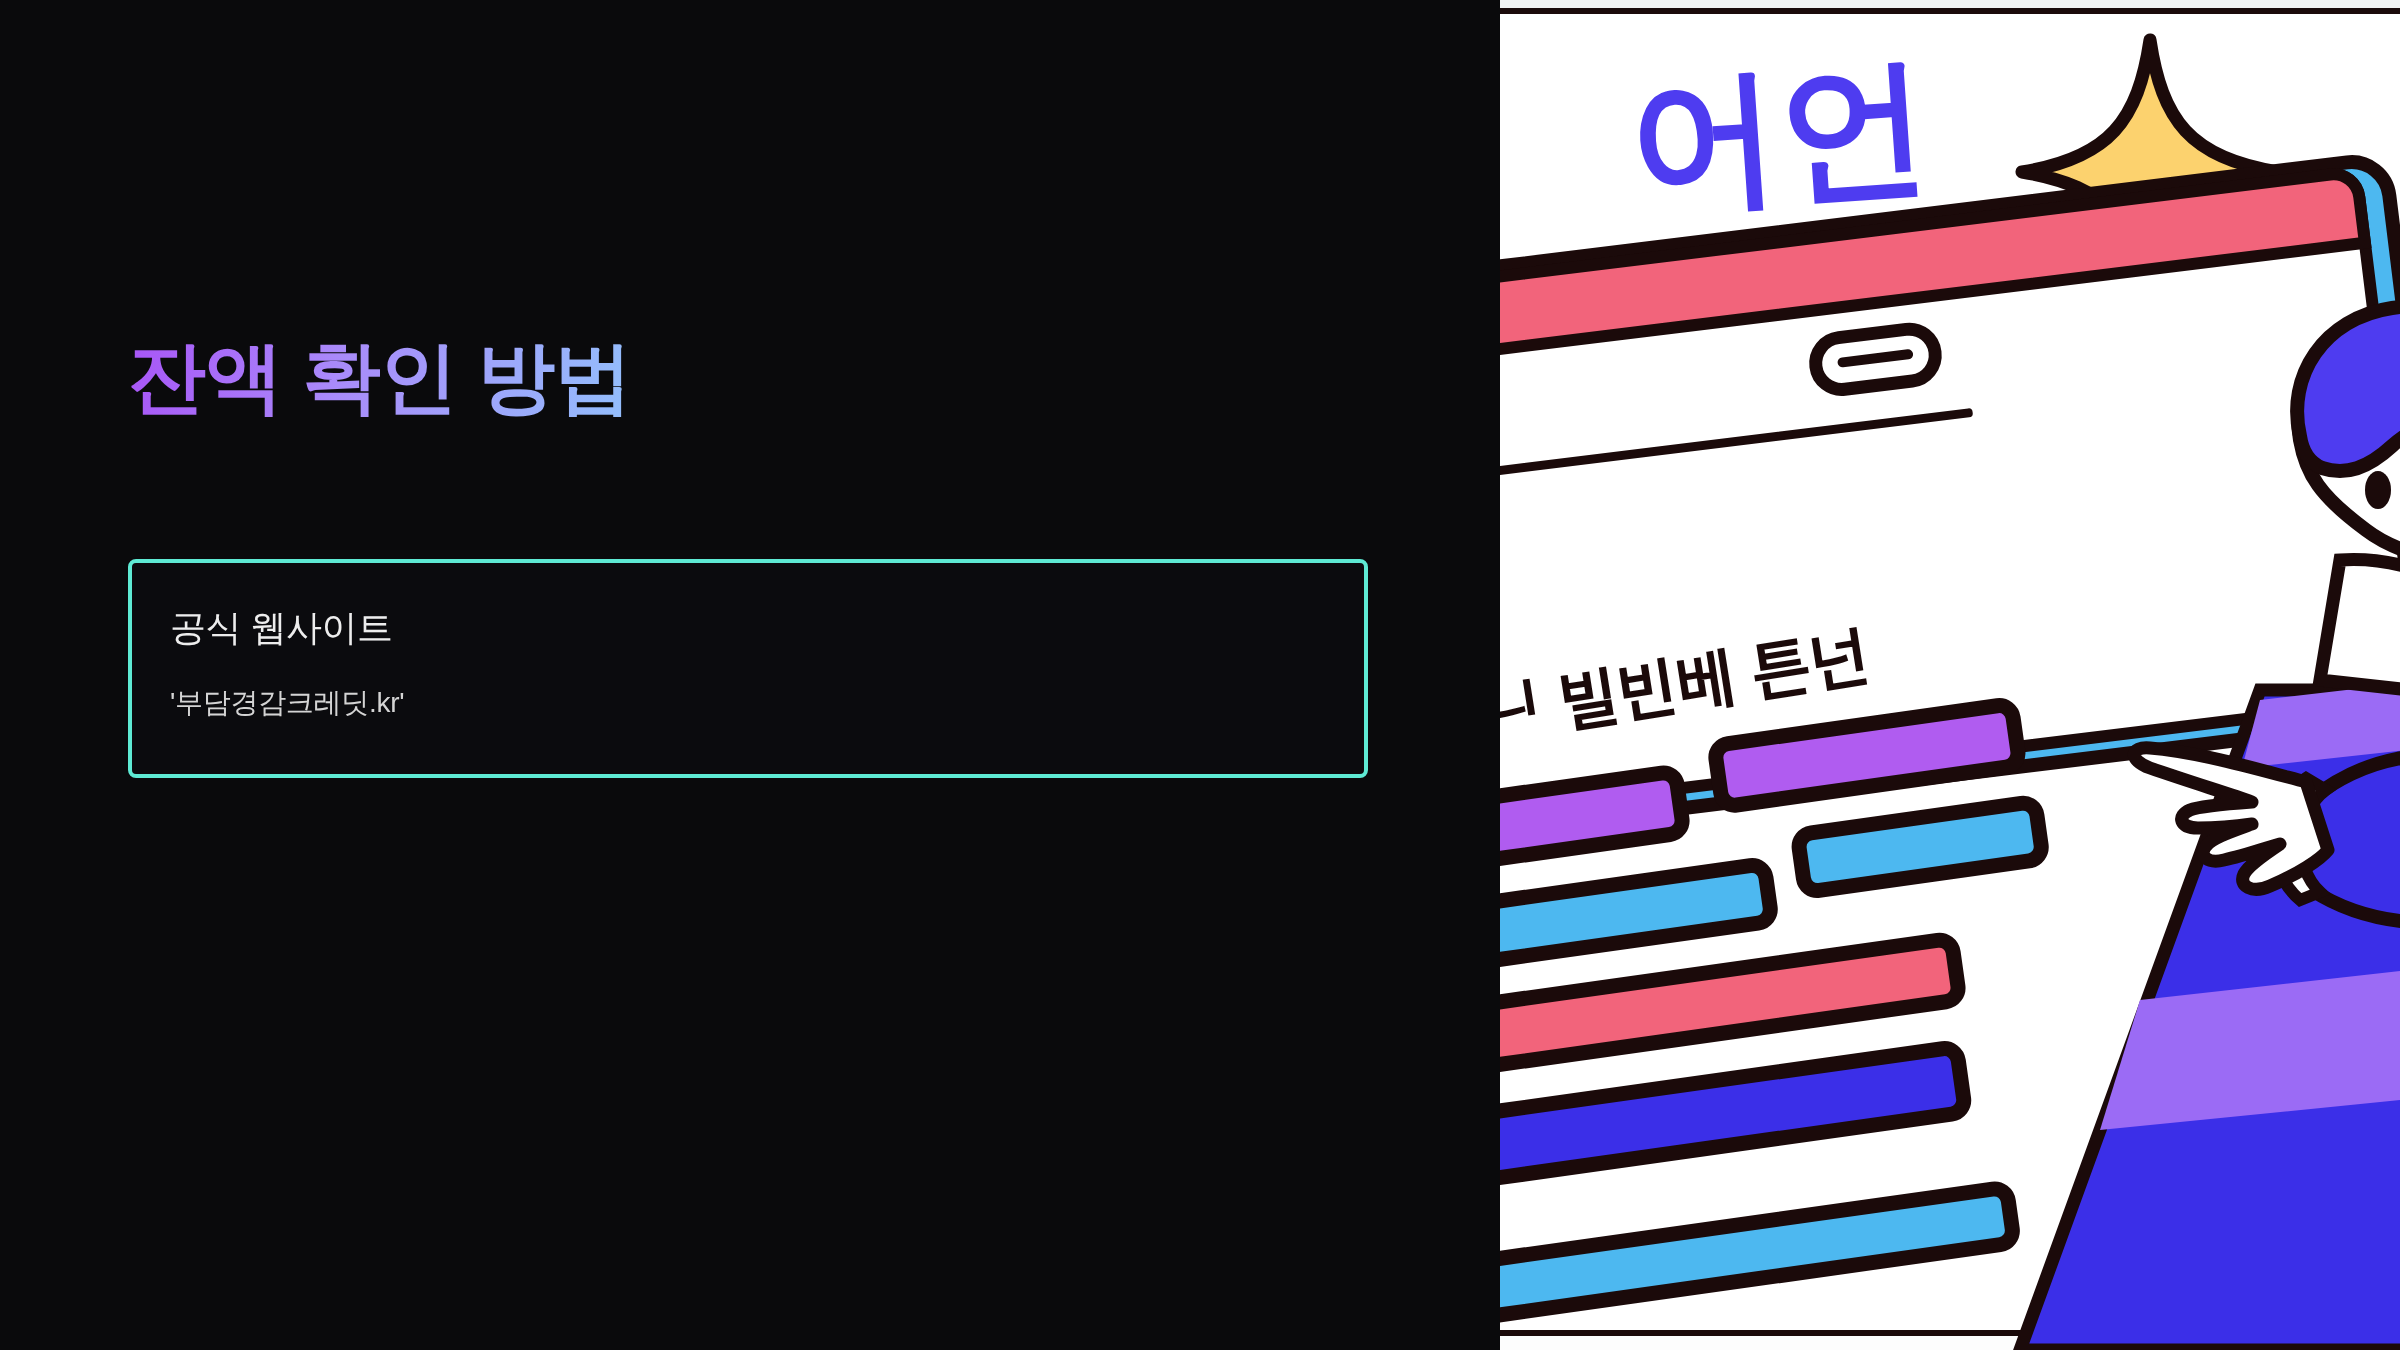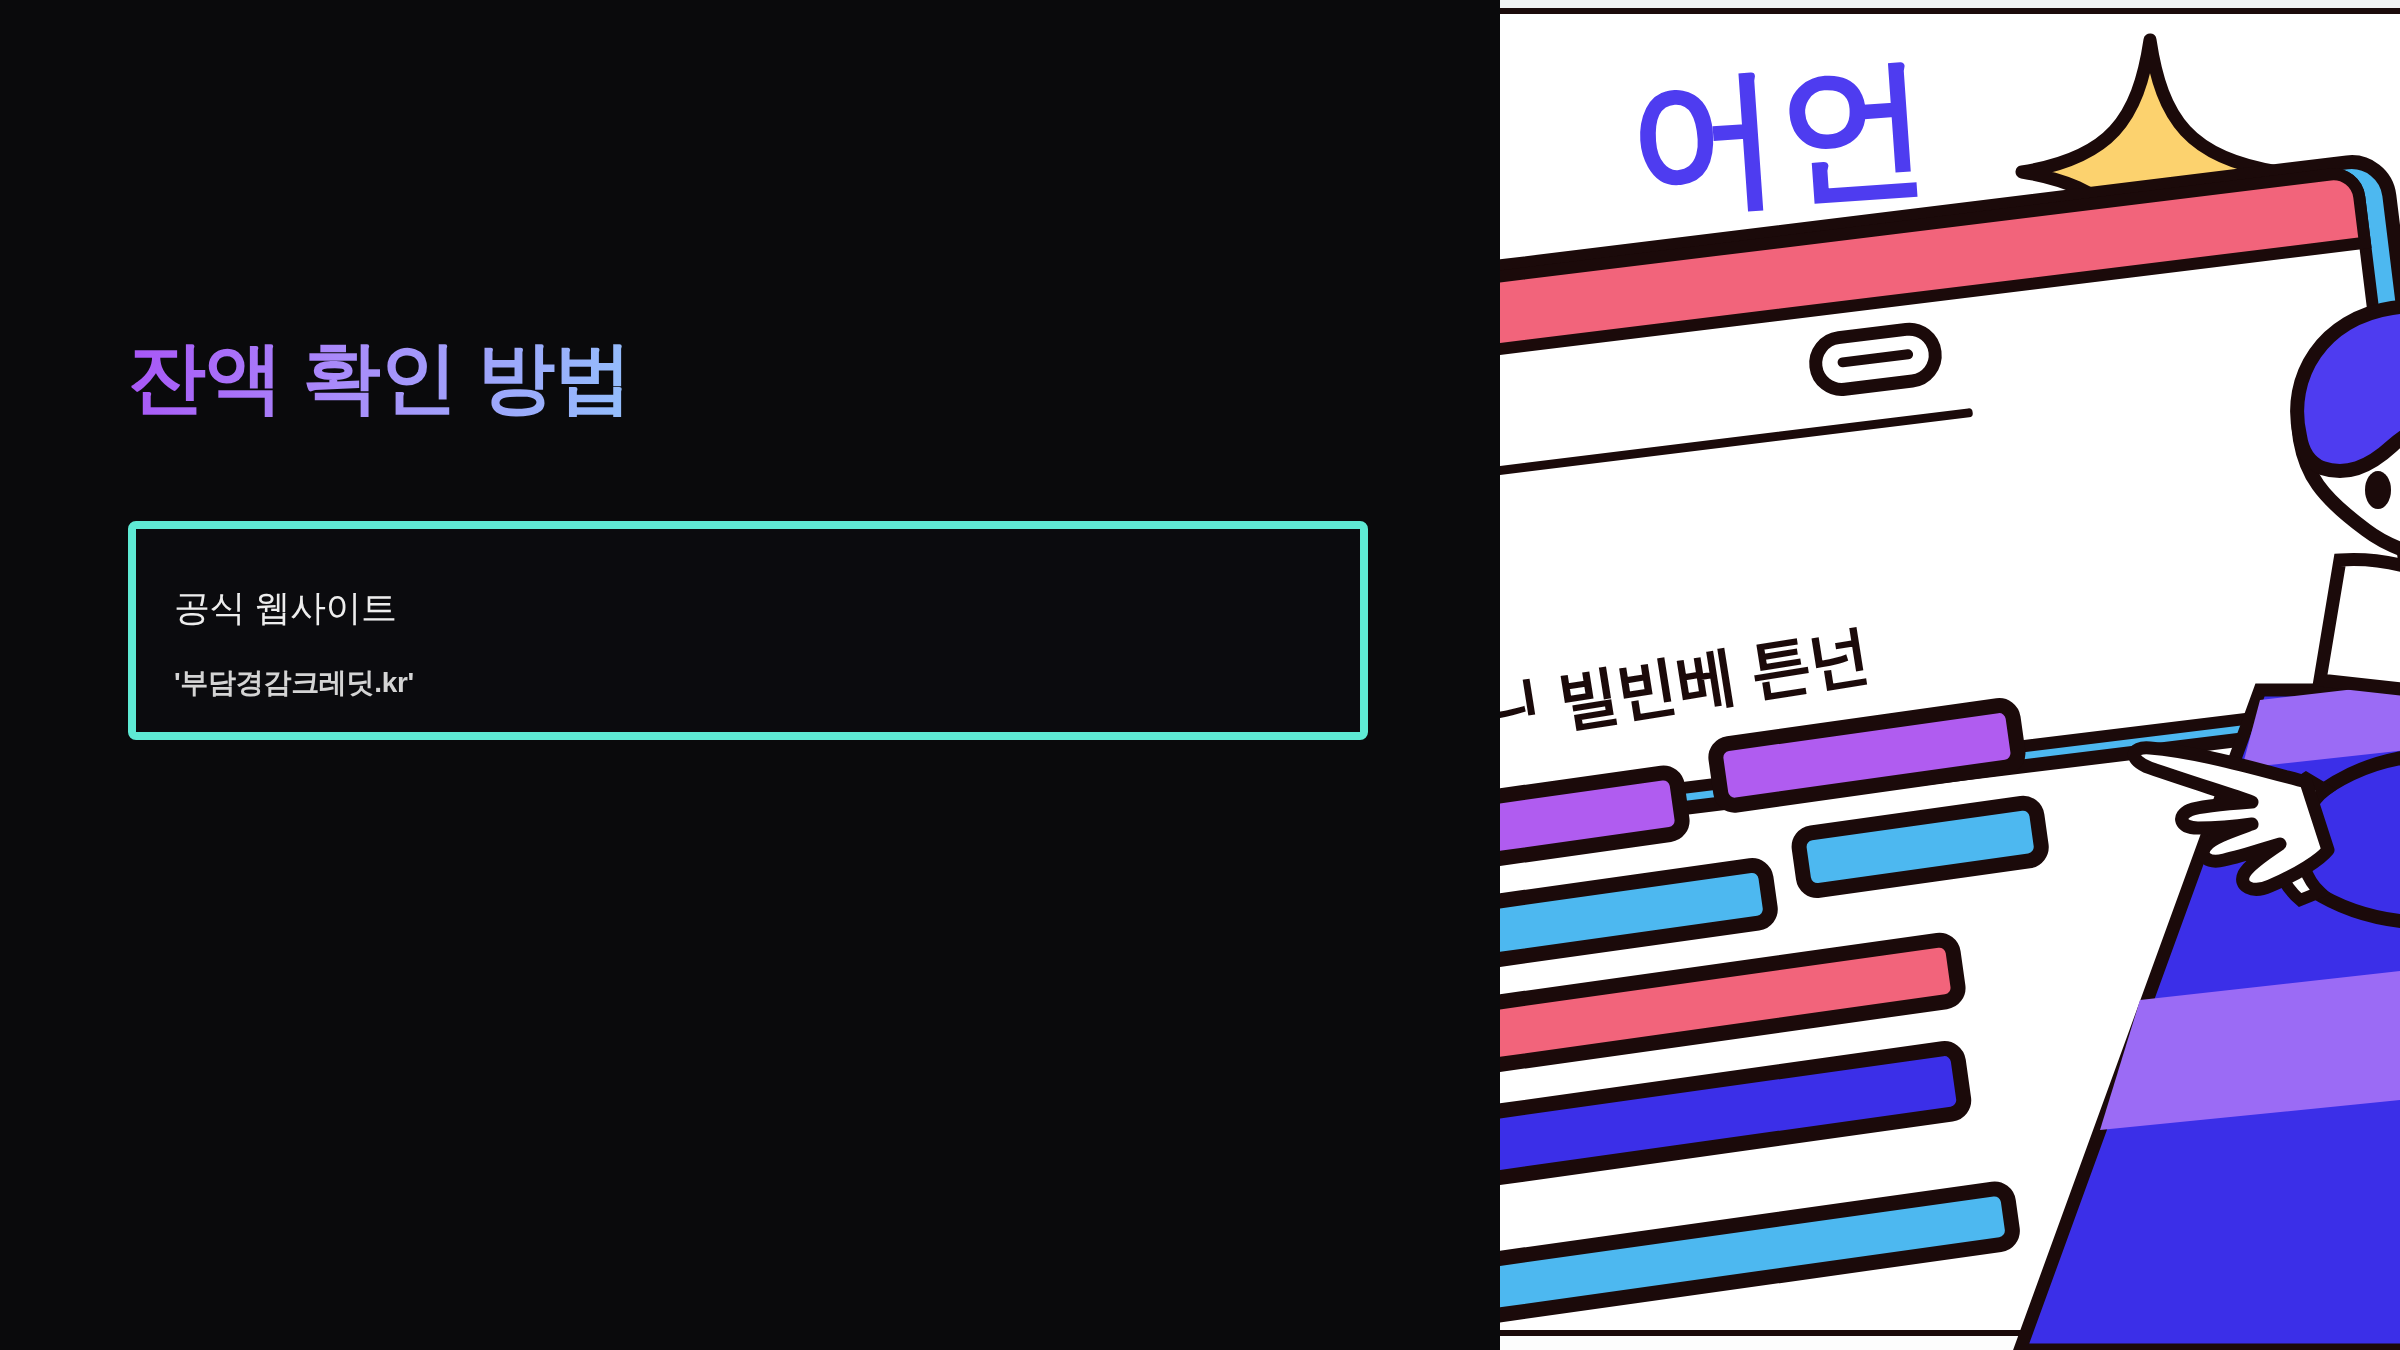--- a/index.html
+++ b/index.html
@@ -24,33 +24,34 @@
     -webkit-background-clip:text;background-clip:text;
     -webkit-text-fill-color:transparent;color:transparent;
     white-space:nowrap;
   }
   .cards{
     position:absolute;left:128px;top:521px;width:1240px;
   }
   .card{
     box-sizing:border-box;
     width:1240px;height:219px;
-    border:8px solid #5eead4;
+    border:4px solid #5eead4;
     border-radius:8px;
     background:#0b0b0e;
-    padding:56px 38px 0 38px;
+    padding:42px 38px 0 38px;
     margin-bottom:43px;
+    margin-top:38px;
   }
   .card-title{
     font-size:36px;font-weight:500;color:#ededed;line-height:1.3;
     letter-spacing:-0.5px;
   }
   .card-desc{
     margin-top:32px;
-    font-size:28px;font-weight:700;color:#d4d4d4;line-height:1.35;
+    font-size:28px;font-weight:400;color:#d4d4d4;line-height:1.35;
     letter-spacing:-0.3px;
   }
 
   
   .illus{
     position:absolute;left:1500px;top:0;width:900px;height:1350px;
     overflow:hidden;background:#0a0a0c;
   }
   .illus svg{display:block;width:900px;height:1350px;}
 </style>

